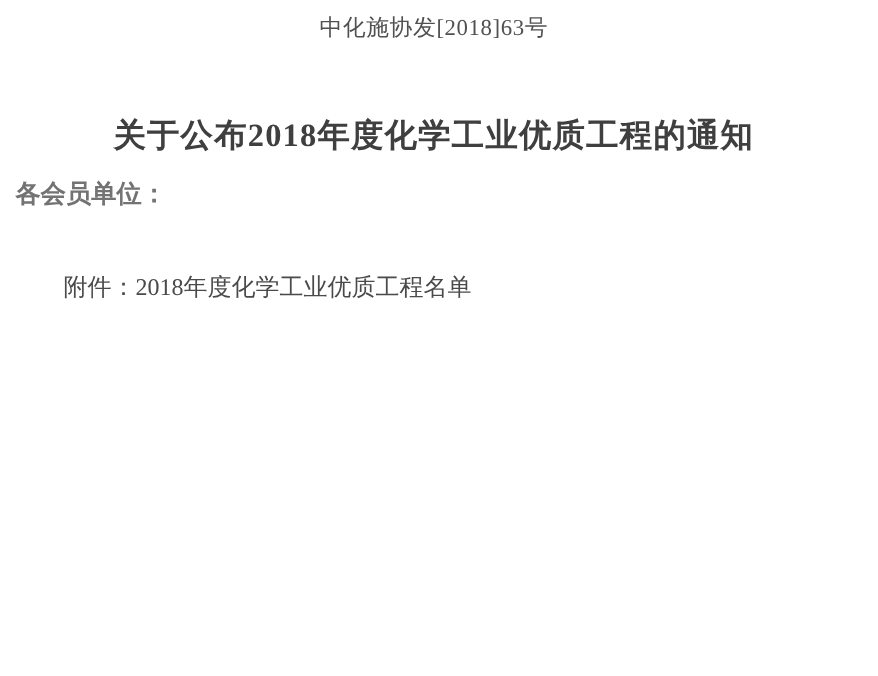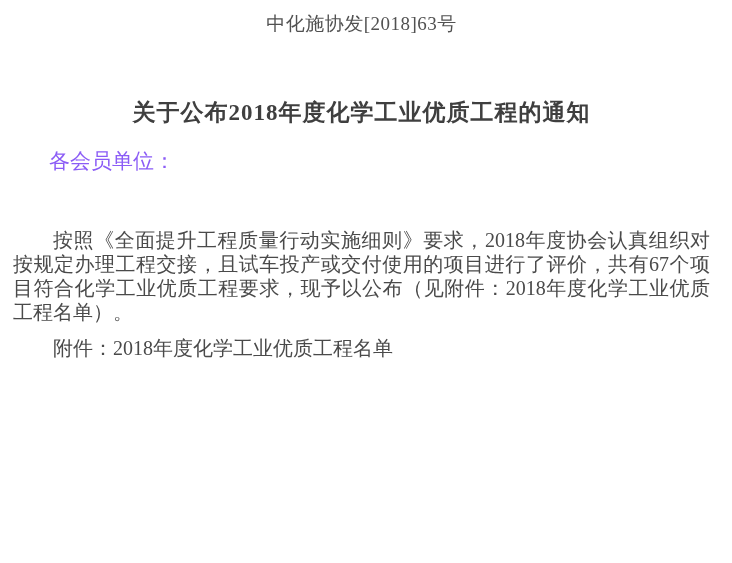--- a/index.html
+++ b/index.html
@@ -25,33 +25,32 @@
   .doc-number {
     text-align: center;
     font-size: 19px;
     line-height: 22px;
     color: #515151;
     letter-spacing: 0.5px;
   }
   .title {
     margin: 64px 0 0 0;
     text-align: center;
-    font-size: 23px;
+    font-size: 27px;
     line-height: 28px;
     font-weight: bold;
     color: #3f3f3f;
     letter-spacing: 1px;
   }
   .salutation {
     margin-top: 22px;
     font-size: 21px;
     line-height: 24px;
-    font-weight: normal;
-    color: #8b5cf6;
-    margin-left: 36px;
+    font-weight: bold;
+    color: #737373;
   }
   .body-block {
     margin-top: 55px;
     font-size: 20px;
     line-height: 24px;
     text-align: justify;
     color: #4a4a4a;
   }
   .body-block p {
     margin: 0;
@@ -70,18 +69,17 @@
 
 <div class="page">
 
   <div class="doc-number">中化施协发[2018]63号</div>
 
   <h1 class="title">关于公布2018年度化学工业优质工程的通知</h1>
 
   <div class="salutation">各会员单位：</div>
 
   <div class="body-block">
-    <p>按照《全面提升工程质量行动实施细则》要求，2018年度协会认真组织对按规定办理工程交接，且试车投产或交付使用的项目进行了评价，共有67个项目符合化学工业优质工程要求，现予以公布（见附件：2018年度化学工业优质工程名单）。</p>
   </div>
 
   <div class="attachment">附件：2018年度化学工业优质工程名单</div>
 
 </div>
 
 </body></html>

